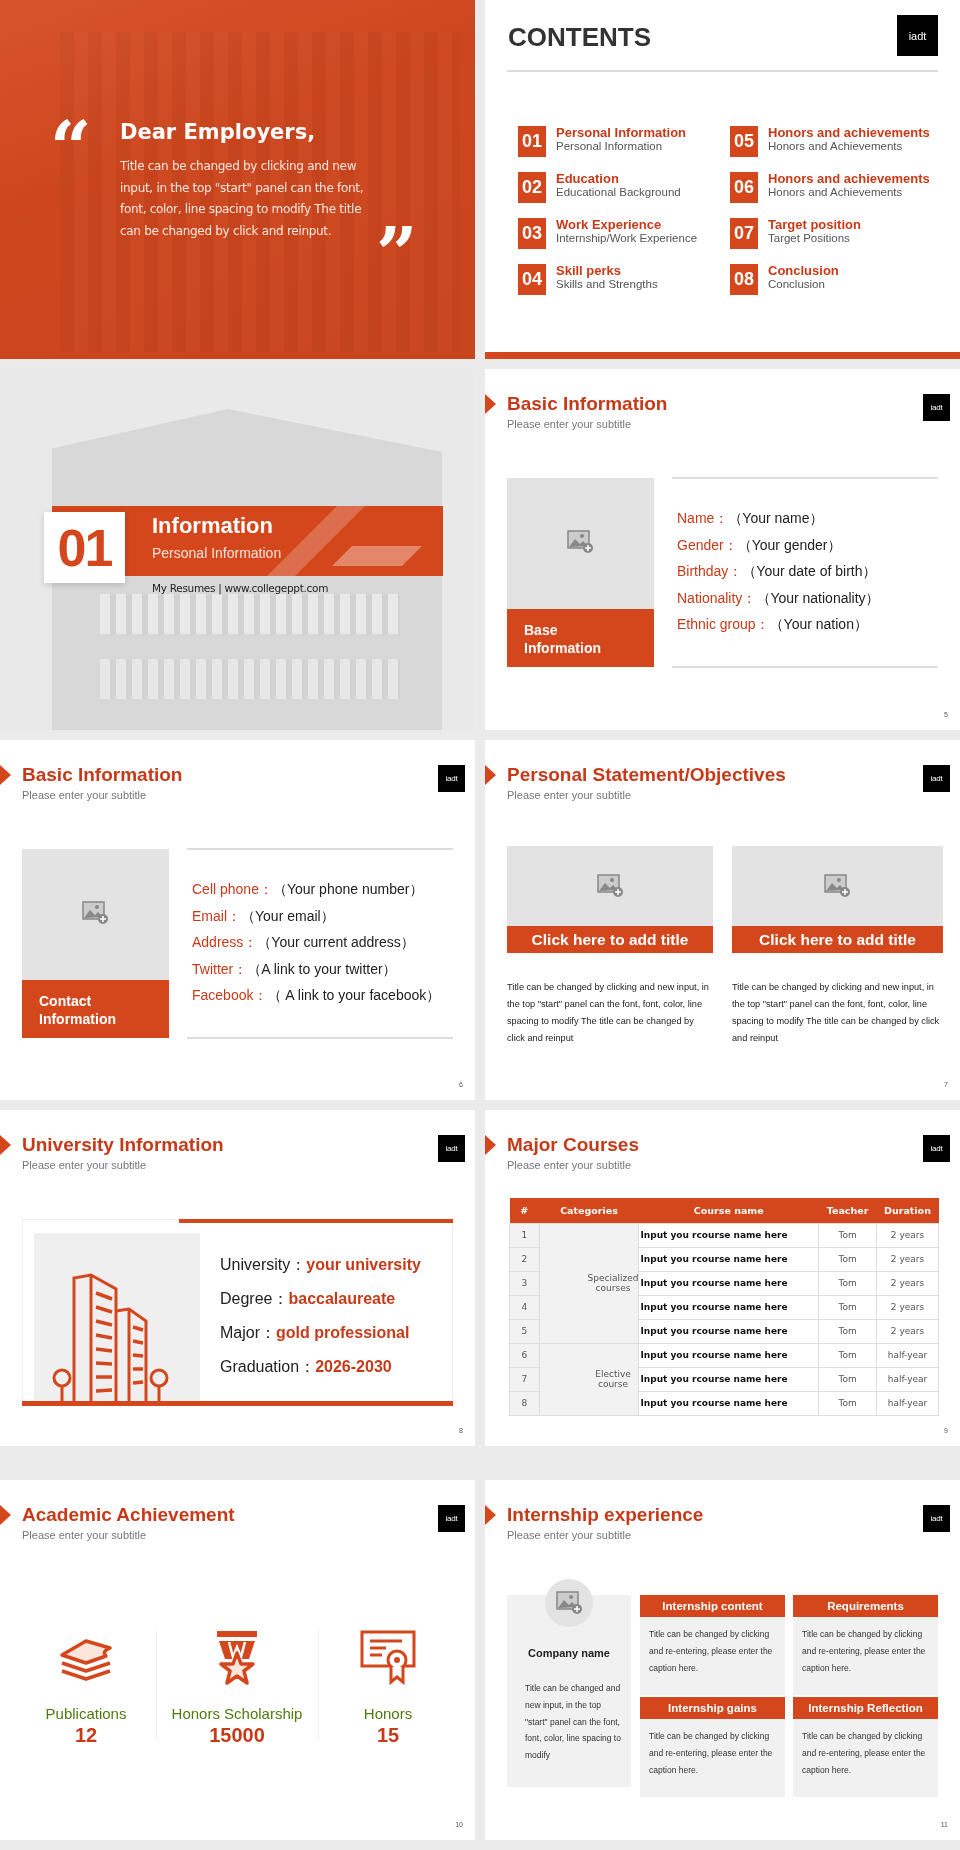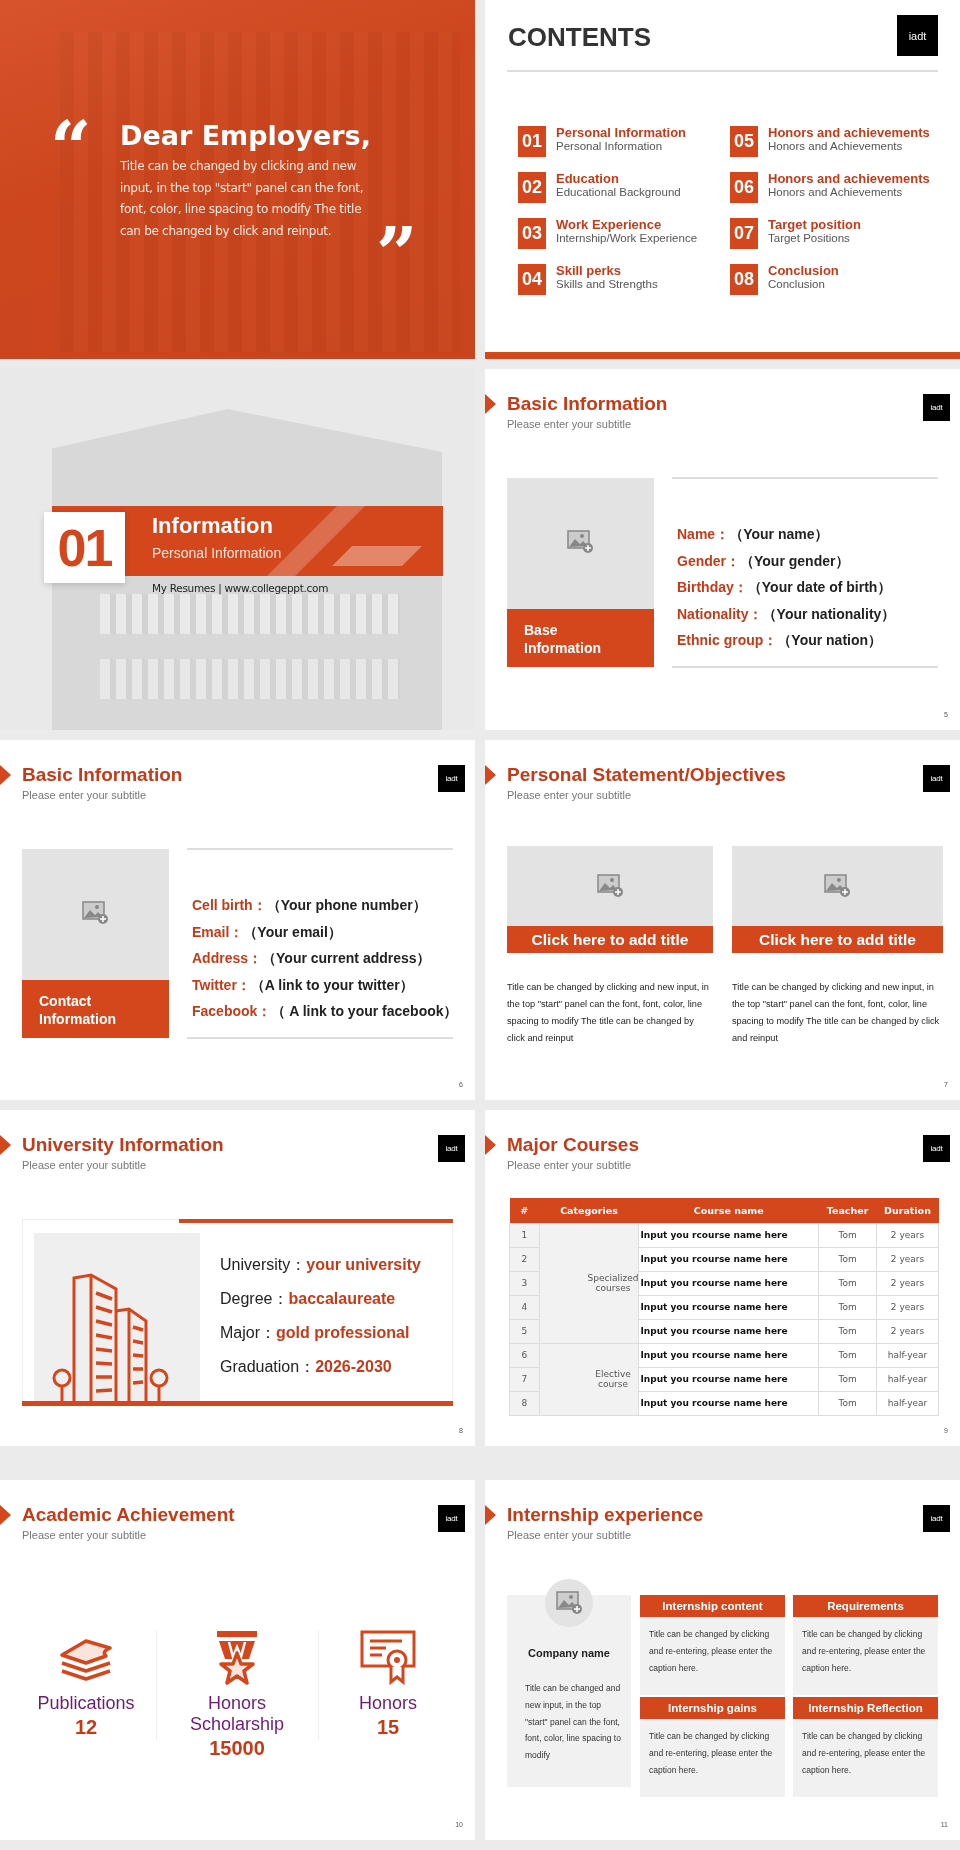--- a/index.html
+++ b/index.html
@@ -24,21 +24,21 @@
   .pgnum { position: absolute; right: 12px; bottom: 12px; font-size: 7px; color: #555; }
 
   
   .cover { background: #d5491f; }
   .cover .bg1 { position: absolute; left: 0; top: 0; width: 100%; height: 100%;
     background: linear-gradient(160deg, rgba(255,255,255,0.06) 0%, rgba(0,0,0,0.04) 40%, rgba(0,0,0,0.06) 100%); }
   .cover .bldg { position: absolute; left: 60px; top: 32px; width: 400px; height: 320px;
     background: repeating-linear-gradient(90deg, rgba(0,0,0,0.04) 0 14px, rgba(255,255,255,0.02) 14px 28px); opacity: 0.8; }
   .q-open { position: absolute; left: 50px; top: 112px; font-family: "DejaVu Serif", serif; font-size: 72px; font-weight: bold; color: #fff; line-height: 1; }
   .q-close { position: absolute; left: 376px; top: 218px; font-family: "DejaVu Serif", serif; font-size: 72px; font-weight: bold; color: #fff; line-height: 1; }
-  .dear-title { position: absolute; left: 120px; top: 120px; font-size: 27px; font-weight: bold; color: #fff; font-family: "DejaVu Sans", sans-serif; }
+  .dear-title { position: absolute; left: 120px; top: 120px; font-size: 21px; font-weight: bold; color: #fff; font-family: "DejaVu Sans", sans-serif; }
   .dear-body { position: absolute; left: 120px; top: 156px; width: 250px; font-size: 12px; line-height: 21.5px; color: #fbe8e0; font-family: "DejaVu Sans", sans-serif; letter-spacing: -0.3px; }
 
   
   .contents-title { position: absolute; left: 23px; top: 22px; font-size: 26px; font-weight: bold; color: #333; }
   .contents-rule { position: absolute; left: 22px; right: 22px; top: 70px; height: 2px; background: #ddd; }
   .contents-logo { position: absolute; right: 22px; top: 15px; width: 41px; height: 41px; background: #000; color: #fff; font-size: 11px; display:flex; align-items:center; justify-content:center; }
   .contents-bar { position: absolute; left: 0; right: 0; bottom: 0; height: 7px; background: #d4461b; }
   .toc { position: absolute; display: flex; align-items: flex-start; }
   .toc .num { width: 28px; height: 31px; background: #d4461b; color: #fff; font-weight: bold; font-size: 18px;
     display: flex; align-items: center; justify-content: center; margin-right: 10px; flex: none; }
@@ -61,21 +61,21 @@
   .sec-title { position: absolute; left: 152px; top: 144px; font-size: 22px; font-weight: bold; color: #fff; }
   .sec-sub { position: absolute; left: 152px; top: 176px; font-size: 14px; color: #fce4da; }
   .sec-foot { position: absolute; left: 152px; top: 213px; font-size: 10.5px; color: #222; font-family: "DejaVu Sans", sans-serif; letter-spacing: -0.3px; }
 
   
   .photo { position: absolute; left: 22px; top: 109px; width: 147px; height: 189px; background: #e3e3e3; }
   .photo-label { position: absolute; left: 0; bottom: 0; width: 100%; height: 58px; background: #d4461b; color: #fff;
     font-size: 14px; font-weight: bold; padding: 12px 0 0 17px; line-height: 18px; }
   .ph-icon { position: absolute; width: 27px; height: 24px; }
   .info-rule { position: absolute; left: 187px; right: 22px; height: 2px; background: #ddd; }
-  .info-list { position: absolute; left: 192px; top: 152px; font-weight: bold; }
+  .info-list { position: absolute; left: 192px; top: 136px; }
   .info-row { font-size: 14px; line-height: 26.5px; white-space: nowrap; color: #222; }
   .info-row .k { color: #c73a18; }
 
   
   .st-card { position: absolute; top: 106px; width: 206px; }
   .st-img { height: 80px; background: #e3e3e3; position: relative; }
   .st-btn { height: 27px; background: #d4461b; color: #fff; font-weight: bold; font-size: 15.5px; display: flex; align-items: center; justify-content: center; }
   .st-text { margin-top: 26px; font-size: 9.2px; line-height: 17px; color: #222; }
 
   
@@ -91,21 +91,21 @@
   .ctable { position: absolute; left: 24px; top: 88px; width: 430px; border-collapse: collapse; font-family: "DejaVu Sans", sans-serif; }
   .ctable th { background: #d4461b; color: #fff; font-size: 9.5px; font-weight: bold; height: 25px; }
   .ctable td { font-size: 9px; height: 24px; border: 1px solid #ddd; text-align: center; color: #555; }
   .ctable td.idx { background: #f2f2f2; }
   .ctable td.cat { background: #f2f2f2; padding-left: 48px; }
   .ctable td.cname { text-align: left; font-weight: bold; color: #111; padding-left: 1px; }
 
   
   .ach { position: absolute; top: 145px; width: 150px; text-align: center; }
   .ach .ic { height: 60px; display: flex; justify-content: center; align-items: flex-end; }
-  .ach .lbl { margin-top: 8px; font-size: 18px; color: #701a75; }
+  .ach .lbl { margin-top: 20px; font-size: 15px; color: #4d7c0f; }
   .ach .val { font-size: 20px; font-weight: bold; color: #c73a18; margin-top: 2px; }
   .ach-div { position: absolute; top: 150px; width: 1px; height: 110px; background: #eee; }
 
   
   .co-card { position: absolute; left: 22px; top: 115px; width: 124px; height: 192px; background: #f1f1f1; }
   .co-circle { position: absolute; left: 60px; top: 99px; width: 48px; height: 48px; border-radius: 50%; background: #e3e3e3; }
   .co-name { position: absolute; left: 22px; top: 167px; width: 124px; text-align: center; font-size: 11px; font-weight: bold; color: #222; }
   .co-text { position: absolute; left: 40px; top: 200px; width: 100px; font-size: 8.5px; line-height: 16.8px; color: #333; }
   .ib { position: absolute; width: 145px; height: 100px; background: #f1f1f1; }
   .ib .h { height: 22px; background: #d4461b; color: #fff; font-size: 11.5px; font-weight: bold; display:flex; align-items:center; justify-content:center; }
@@ -245,21 +245,21 @@
       <circle cx="21" cy="18" r="5" fill="#888"></circle>
       <path d="M21 15 v6 M18 18 h6" stroke="#fff" stroke-width="1.5"></path>
     </svg>
     <div class="photo-label">
       <div>Contact</div>
       <div>Information</div>
     </div>
   </div>
   <div class="info-rule" style="top:108px;"></div>
   <div class="info-list">
-    <div class="info-row"><span class="k">Cell birth：</span><span>（Your phone number）</span></div>
+    <div class="info-row"><span class="k">Cell phone：</span><span>（Your phone number）</span></div>
     <div class="info-row"><span class="k">Email：</span><span>（Your email）</span></div>
     <div class="info-row"><span class="k">Address：</span><span>（Your current address）</span></div>
     <div class="info-row"><span class="k">Twitter：</span><span>（A link to your twitter）</span></div>
     <div class="info-row"><span class="k">Facebook：</span><span>（ A link to your facebook）</span></div>
   </div>
   <div class="info-rule" style="top:297px;"></div>
   <div class="pgnum">6</div>
 </div>
 
 <div class="slide R r3">

